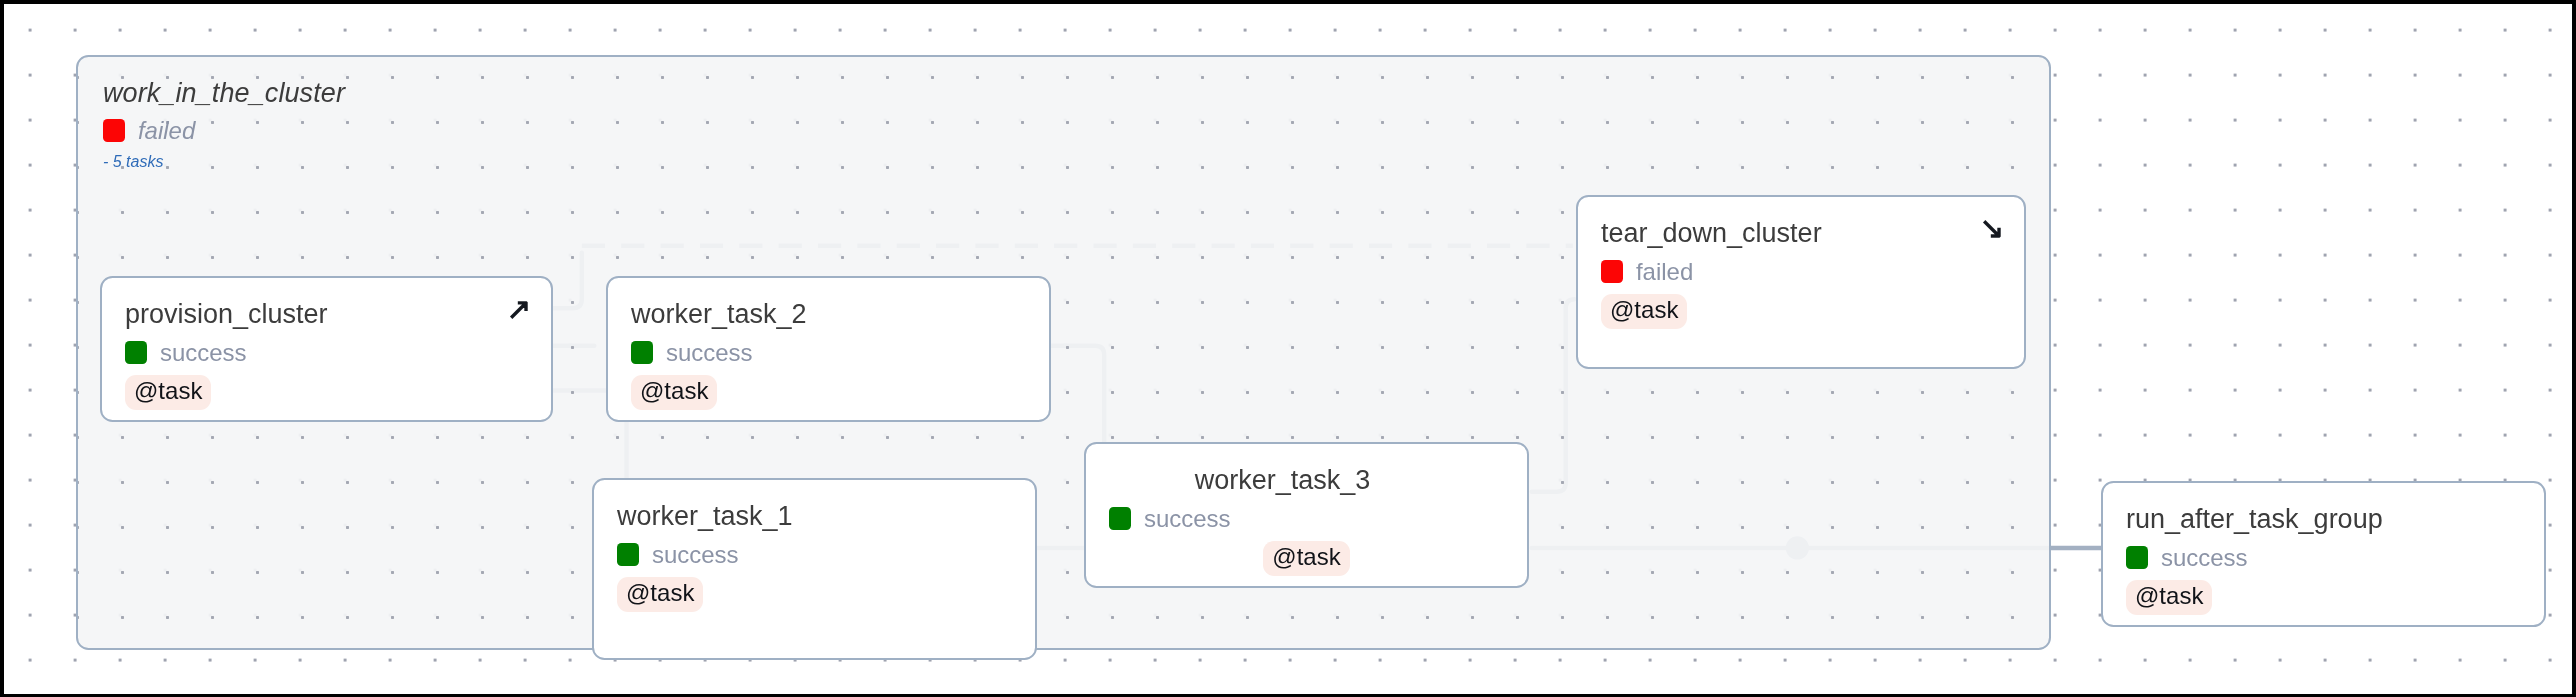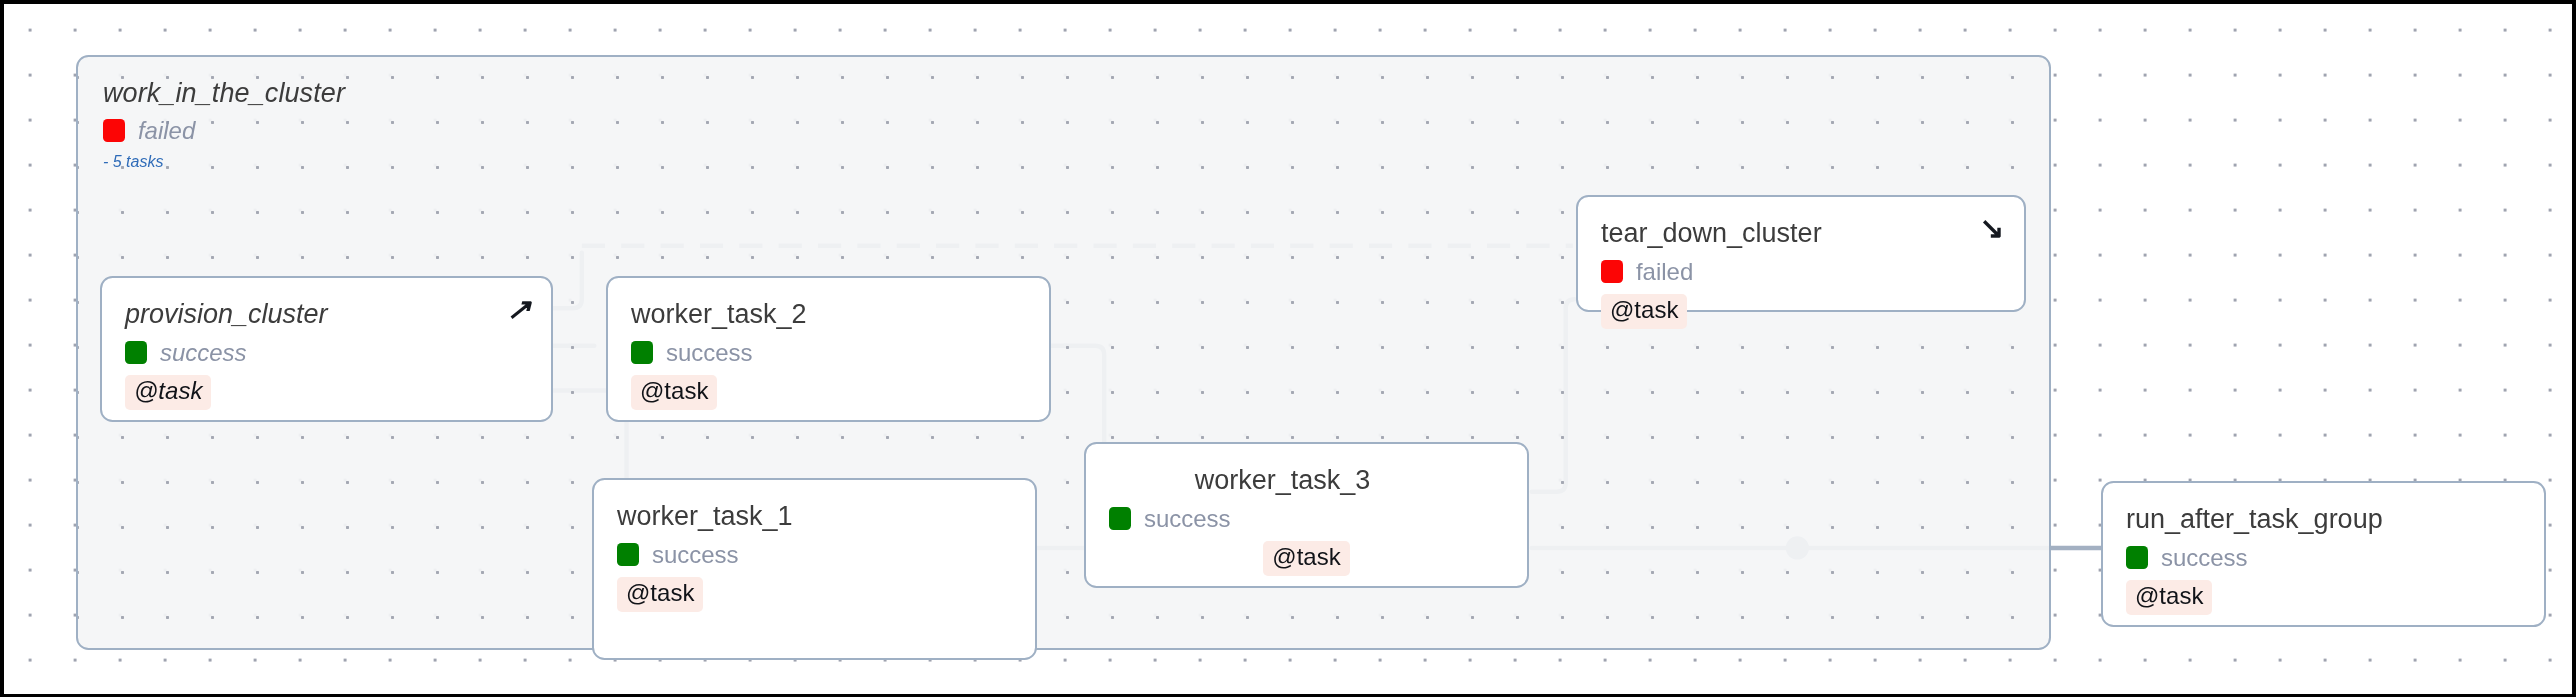--- a/index.html
+++ b/index.html
@@ -60,21 +60,21 @@
   }
   .node-status { display: flex; align-items: center; gap: 12.5px; margin-top: 9px; }
   .node-statuslabel { font-size: 24px; color: #8b93a6; }
   .node-tagrow { margin-top: 8px; }
   .node-tag {
     display: inline-block;
     background: #fcebe6;
     color: #111318;
     font-size: 24px;
     line-height: 30px;
-    border-radius: 5px;
+    border-radius: 11px;
     padding: 1.8px 9px 3.6px 9px;
     white-space: nowrap;
   }
   .corner-icon {
     position: absolute; right: 19.7px; top: 16px;
     font-size: 29.5px; line-height: 29.5px; color: #14181f;
     font-weight: 700;
   }
 
   
@@ -111,21 +111,21 @@
     <div class="tg-header">
       <div class="tg-title">work_in_the_cluster</div>
       <div class="tg-status">
         <span class="sw" style="background:#fc0505"></span>
         <span class="tg-statuslabel">failed</span>
       </div>
       <div class="tg-tasks">- 5 tasks</div>
     </div>
   </div>
 
-  <div class="node" style="left:96px; top:272px; width:453px; height:146px;font-style:italic;">
+  <div class="node" style="left:96px; top:272px; width:453px; height:146px;">
     <div class="node-title">provision_cluster</div>
     <span class="corner-icon">↗</span>
     <div class="node-status">
       <span class="sw" style="background:#008000"></span>
       <span class="node-statuslabel">success</span>
     </div>
     <div class="node-tagrow">
       <span class="node-tag">@task</span>
     </div>
   </div>
@@ -156,21 +156,21 @@
     <div class="node-title">worker_task_3</div>
     <div class="node-status">
       <span class="sw" style="background:#008000"></span>
       <span class="node-statuslabel">success</span>
     </div>
     <div class="node-tagrow">
       <span class="node-tag">@task</span>
     </div>
   </div>
 
-  <div class="node" style="left:1572px; top:191px; width:450px; height:117px;">
+  <div class="node" style="left:1572px; top:191px; width:450px; height:174px;">
     <div class="node-title">tear_down_cluster</div>
     <span class="corner-icon">↘</span>
     <div class="node-status">
       <span class="sw" style="background:#fc0505"></span>
       <span class="node-statuslabel">failed</span>
     </div>
     <div class="node-tagrow">
       <span class="node-tag">@task</span>
     </div>
   </div>

